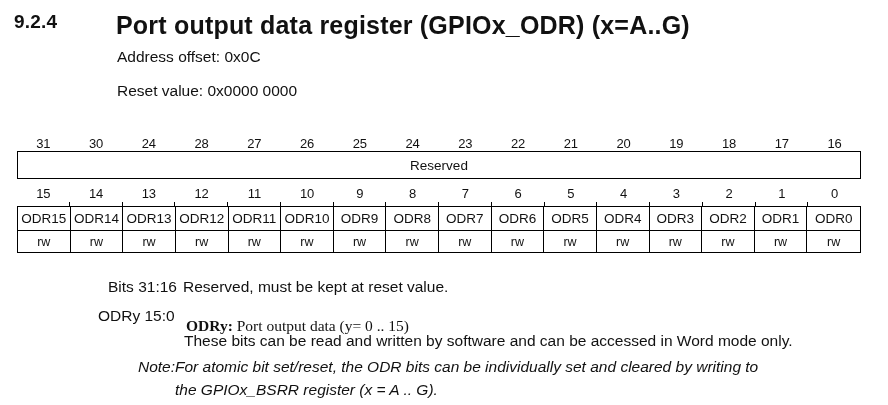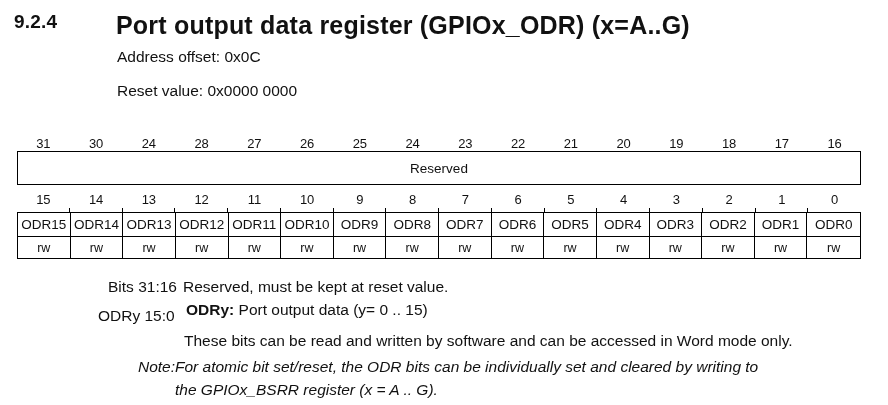--- a/index.html
+++ b/index.html
@@ -31,40 +31,40 @@
   
   .regtable { position: absolute; left: 17px; top: 135px; width: 844px; }
   .grid16 { display: grid; grid-template-columns: repeat(16, 1fr); }
   .grid16 .cell {
     display: flex; align-items: center; justify-content: center;
     overflow: hidden; white-space: nowrap;
   }
   .bits-row { height: 16px; }
   .bits-row .cell { font-size: 13px; }
   .reserved-box {
-    height: 34px; border: 1px solid var(--border, #000);
+    height: 28px; border: 1px solid var(--border, #000);
     display: flex; align-items: center; justify-content: center;
     font-size: 13.5px;
   }
   .bits-low { margin-top: 6px; height: 17px; }
   .tick-row { height: 4px; }
   .tick-row .cell:not(:last-child) { border-right: 1px solid var(--border, #000); }
   .regbox { border: 1px solid var(--border, #000); }
   .regrow .cell:not(:last-child) { border-right: 1px solid var(--border, #000); }
   .odr-row { height: 24px; border-bottom: 1px solid var(--border, #000); }
   .odr-row .cell { font-size: 13.5px; }
   .rw-row { height: 21px; }
   .rw-row .cell { font-size: 12.5px; }
 
   
   .dline { position: absolute; font-size: 15.5px; line-height: 19px; white-space: nowrap; }
   .l1  { left: 88px;  top: 277px; margin-left: 20px; }
   .l1d { left: 183px; top: 277px; }
   .l2  { left: 98px;  top: 306px; }
-  .l2d { left: 186px; top: 300px; }
+  .l2d { left: 186px; top: 316px; font-family: Liberation Serif, serif; }
   .l3  { left: 184px; top: 331px; }
   .l4  { left: 138px; top: 357px; font-style: italic; }
   .l4t { left: 175px; top: 357px; font-style: italic; }
   .l5  { left: 175px; top: 380px; font-style: italic; }
   .bold { font-weight: bold; }
 </style>
 </head>
 <body>
 
 <div class="page">

